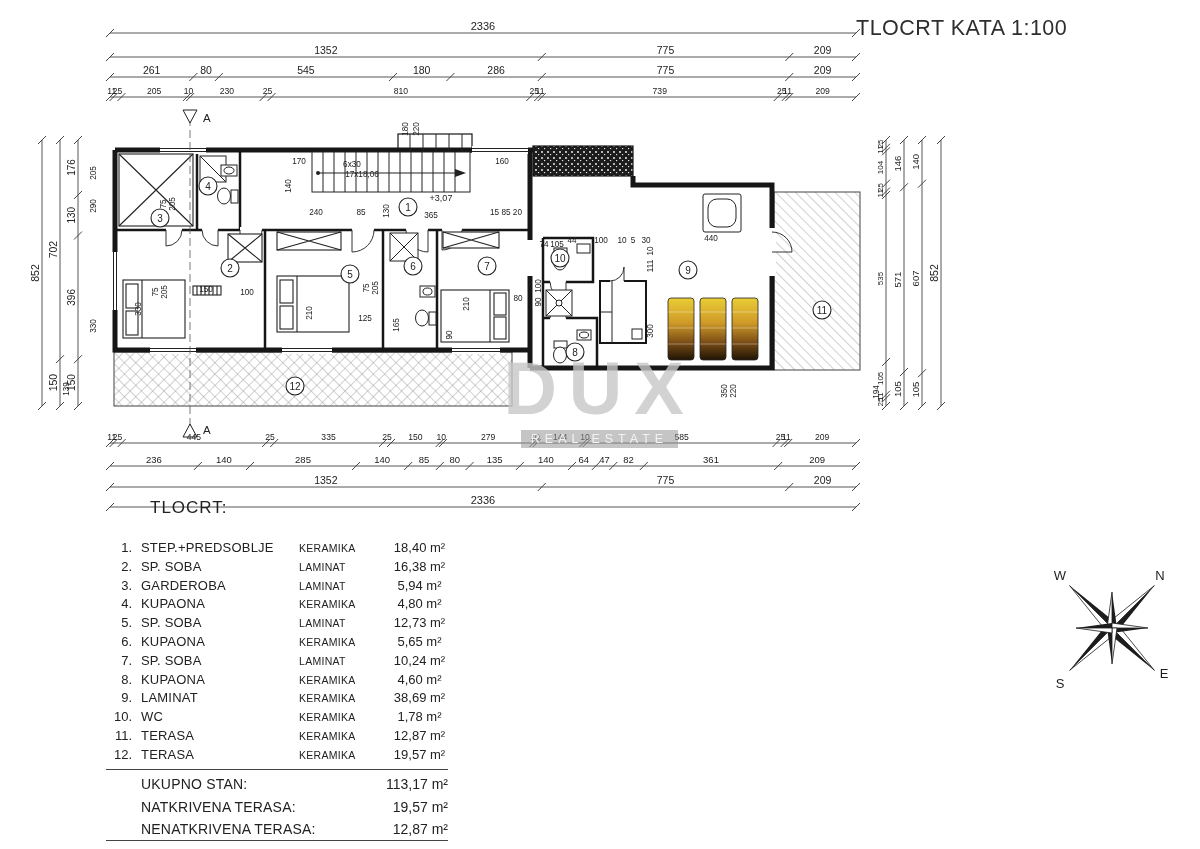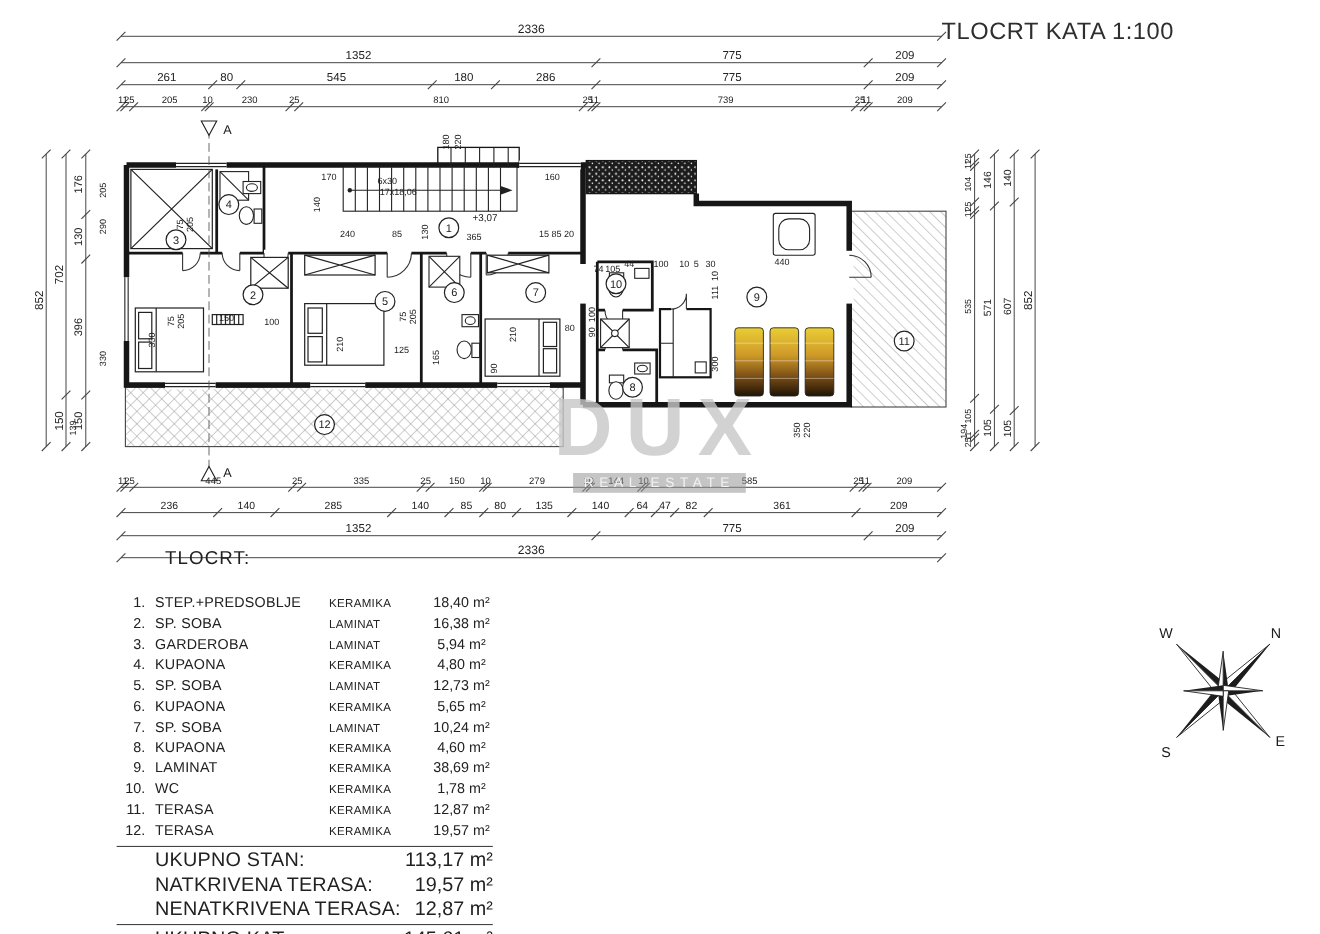--- a/index.html
+++ b/index.html
@@ -13,21 +13,21 @@
   .wm-sub{display:inline-block;margin-top:2px;font-size:12.5px;letter-spacing:5px;color:#f2f2f2;background:rgba(150,150,150,.55);padding:2px 10px}
   .legend{position:absolute;left:106px;top:498px;width:354px;padding-right:12px}
   .legend-heading{font-size:17px;letter-spacing:1px;margin-left:44px}
   .legend-items{margin-top:22px}
   .lrow{display:flex;height:18.8px;font-size:13px;align-items:baseline}
   .lno{width:26px;text-align:right;margin-right:9px;flex:none}
   .lname{width:158px;flex:none;letter-spacing:.2px}
   .lmat{width:92px;flex:none;font-size:10.5px;letter-spacing:.3px}
   .larea{flex:1;text-align:center}
   .legend-sep{border-top:1.4px solid #444;margin-top:3px}
-  .trow{display:flex;height:20.5px;font-size:18px;align-items:flex-end;margin-top:2px}
+  .trow{display:flex;height:20.5px;font-size:14px;align-items:flex-end;margin-top:2px}
   .tlabel{margin-left:35px;letter-spacing:.2px}
   .tvalue{margin-left:auto}
   #compass-svg{position:absolute;left:1040px;top:556px;width:148px;height:148px}
   .ctext{font-size:13px;fill:#1d1d1d;text-anchor:middle}
 </style>
 </head>
 <body>
 
 <svg id="plan-svg" width="1200" height="849" viewBox="0 0 1200 849">
   <defs>

